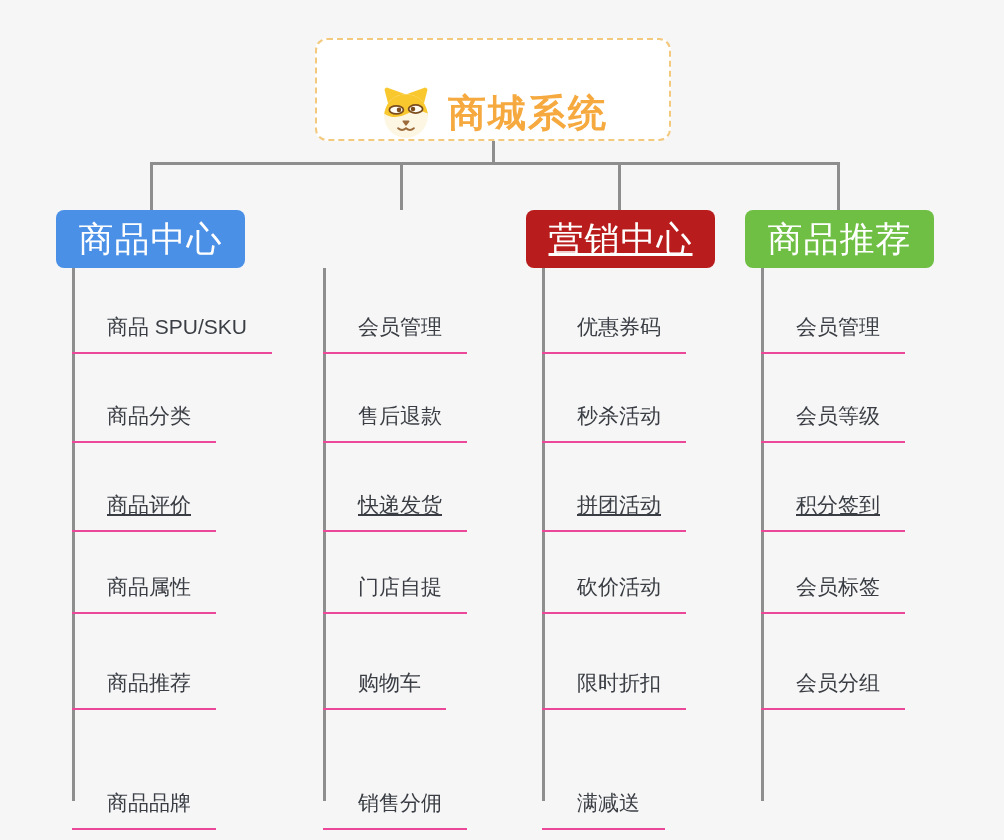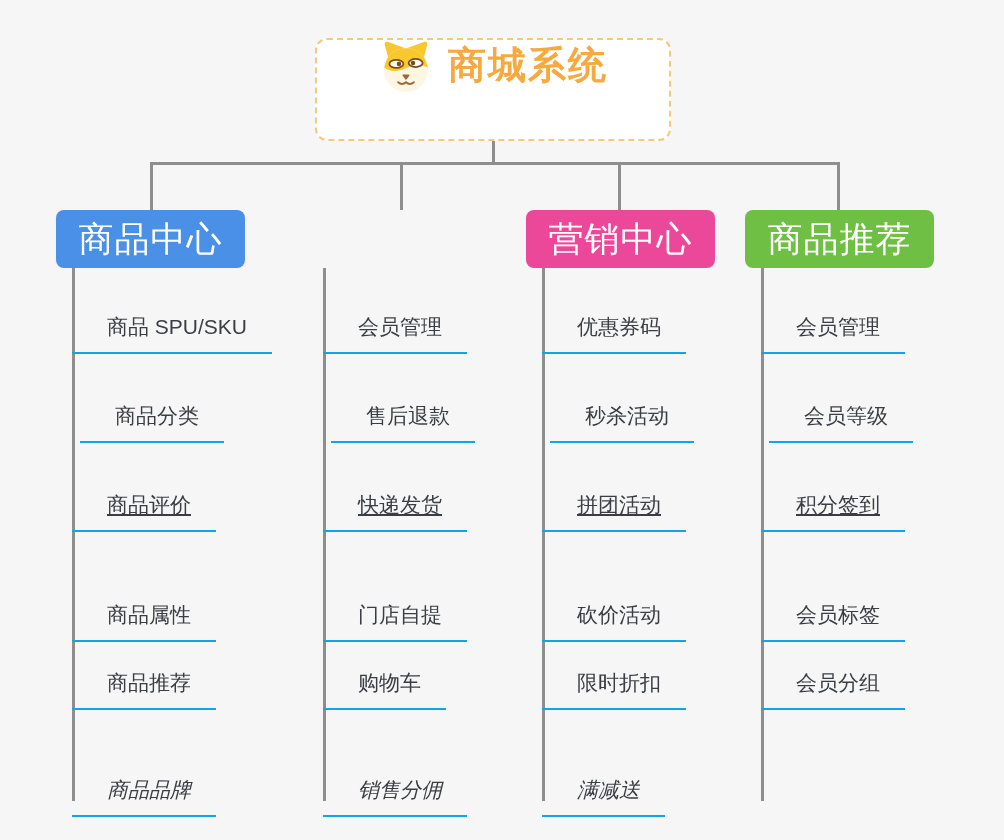--- a/index.html
+++ b/index.html
@@ -17,21 +17,21 @@
   
   .root-node{
     position:absolute;
     left:315px; top:38px;
     width:356px; height:103px;
     background:#ffffff;
     border:2px dashed #f3c97e;
     border-radius:12px;
     box-sizing:border-box;
     display:flex;
-    align-items:flex-start;
+    align-items:flex-end;
     justify-content:center;
     gap:14px;
   }
   .root-title{
     font-size:38px;
     font-weight:600;
     letter-spacing:2px;
     color:#f5a93e;
     white-space:nowrap;
   }
@@ -73,32 +73,32 @@
     position:absolute;
     left:16px; top:58px;
     width:3px; height:533px;
     background:#8e8e8e;
   }
   .leaf{
     position:absolute;
     left:16px;
     height:30px;
     padding:0 25px 10px 35px;
-    border-bottom:2px solid #0ea5e9;
+    border-bottom:2px solid #ec4899;
     font-size:21px;
     line-height:30px;
     color:#3a3e44;
     white-space:nowrap;
   }
   .leaf-1{top:102px;}
-  .leaf-2{top:191px;margin-left:8px;}
+  .leaf-2{top:191px;}
   .leaf-3{top:280px;text-decoration:underline;}
-  .leaf-4{top:390px;}
+  .leaf-4{top:362px;}
   .leaf-5{top:458px;}
-  .leaf-6{top:565px;font-style:italic;}
+  .leaf-6{top:578px;}
 </style>
 </head>
 <body>
 
 <div class="canvas">
 
   <div class="root-node" style="border-color: rgb(243, 201, 126);">
     <svg class="root-icon" viewBox="0 0 64 60" width="56" height="53" aria-hidden="true">
       <path d="M15 23 L10 4 L29 11 Z" fill="#f8c82e" stroke="#f8c82e" stroke-width="5" stroke-linejoin="round"></path>
       <path d="M49 23 L54 4 L35 11 Z" fill="#f8c82e" stroke="#f8c82e" stroke-width="5" stroke-linejoin="round"></path>
@@ -136,21 +136,21 @@
     <div class="branch-spine"></div>
     <div class="leaf leaf-1">会员管理</div>
     <div class="leaf leaf-3">快递发货</div>
     <div class="leaf leaf-2">售后退款</div>
     <div class="leaf leaf-4">门店自提</div>
     <div class="leaf leaf-5">购物车</div>
     <div class="leaf leaf-6">销售分佣</div>
   </div>
 
   <div class="branch branch-3">
-    <div class="branch-header" style="background-color: #ec4899;">营销中心</div>
+    <div class="branch-header" style="background-color: #b91c1c; text-decoration: underline;">营销中心</div>
     <div class="branch-spine"></div>
     <div class="leaf leaf-1">优惠券码</div>
     <div class="leaf leaf-2">秒杀活动</div>
     <div class="leaf leaf-3">拼团活动</div>
     <div class="leaf leaf-4">砍价活动</div>
     <div class="leaf leaf-5">限时折扣</div>
     <div class="leaf leaf-6">满减送</div>
   </div>
 
   <div class="branch branch-4">

